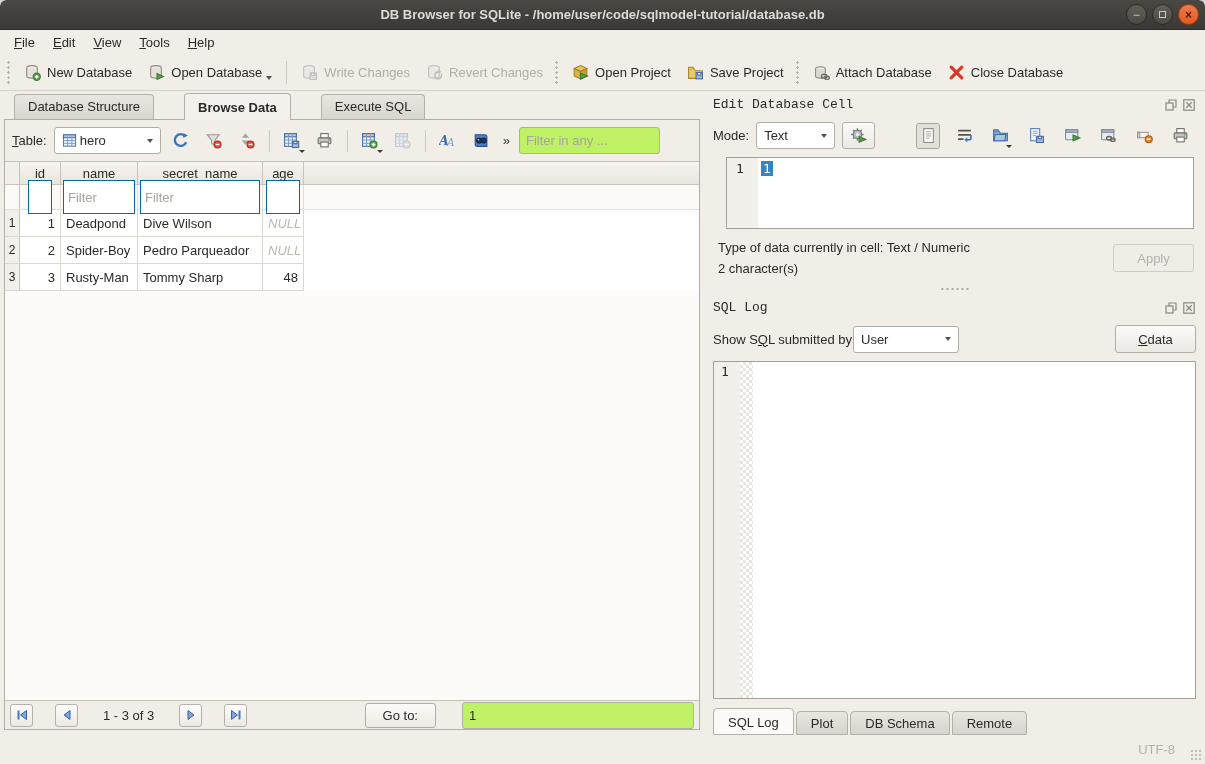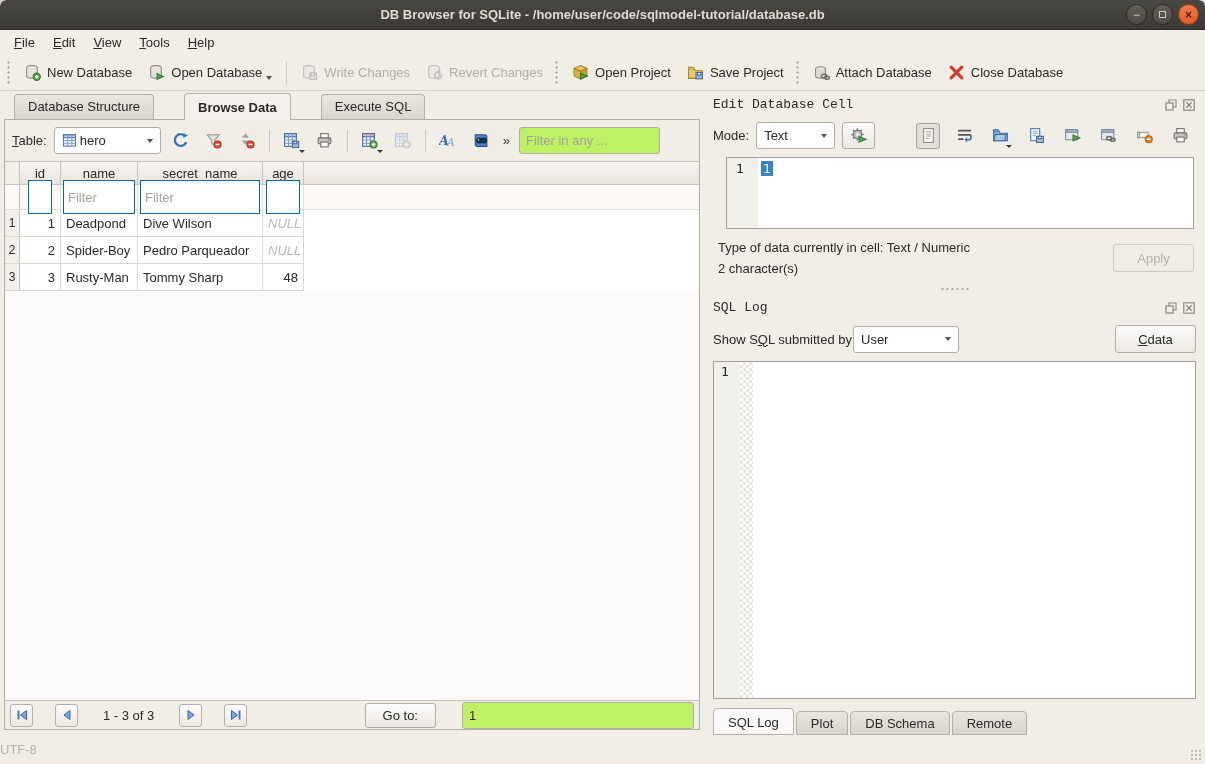--- a/index.html
+++ b/index.html
@@ -145,21 +145,21 @@
     background-image:linear-gradient(45deg,#e8e5df 25%,transparent 25%,transparent 75%,#e8e5df 75%),
                      linear-gradient(45deg,#e8e5df 25%,transparent 25%,transparent 75%,#e8e5df 75%);
     background-size:6px 6px; background-position:0 0,3px 3px; }
   
   .bottom-tabs { height:27px; display:flex; align-items:flex-end; }
   .btab { padding:4px 14px 5px; background:linear-gradient(#e9e5df,#d8d4cd); border:1px solid #b5b1aa;
           border-radius:4px 4px 0 0; margin-right:2px; height:24px; }
   .btab.active { background:#fbfaf8; height:27px; padding-top:6px; }
   
   .statusbar { position:absolute; bottom:0; left:0; right:0; height:29px; display:flex;
-               align-items:center; padding-right:30px; color:#b5b1a9; }
+               align-items:center; justify-content:flex-end; padding-right:30px; color:#b5b1a9; }
   .grip { position:absolute; right:3px; bottom:3px; width:12px; height:12px;
     background-image:radial-gradient(circle,#c2beb6 1px,transparent 1.2px); background-size:4px 4px; }
   u { text-decoration:underline; }
 </style>
 </head>
 <body>
 
 <div class="window">
 
   <div class="titlebar">

